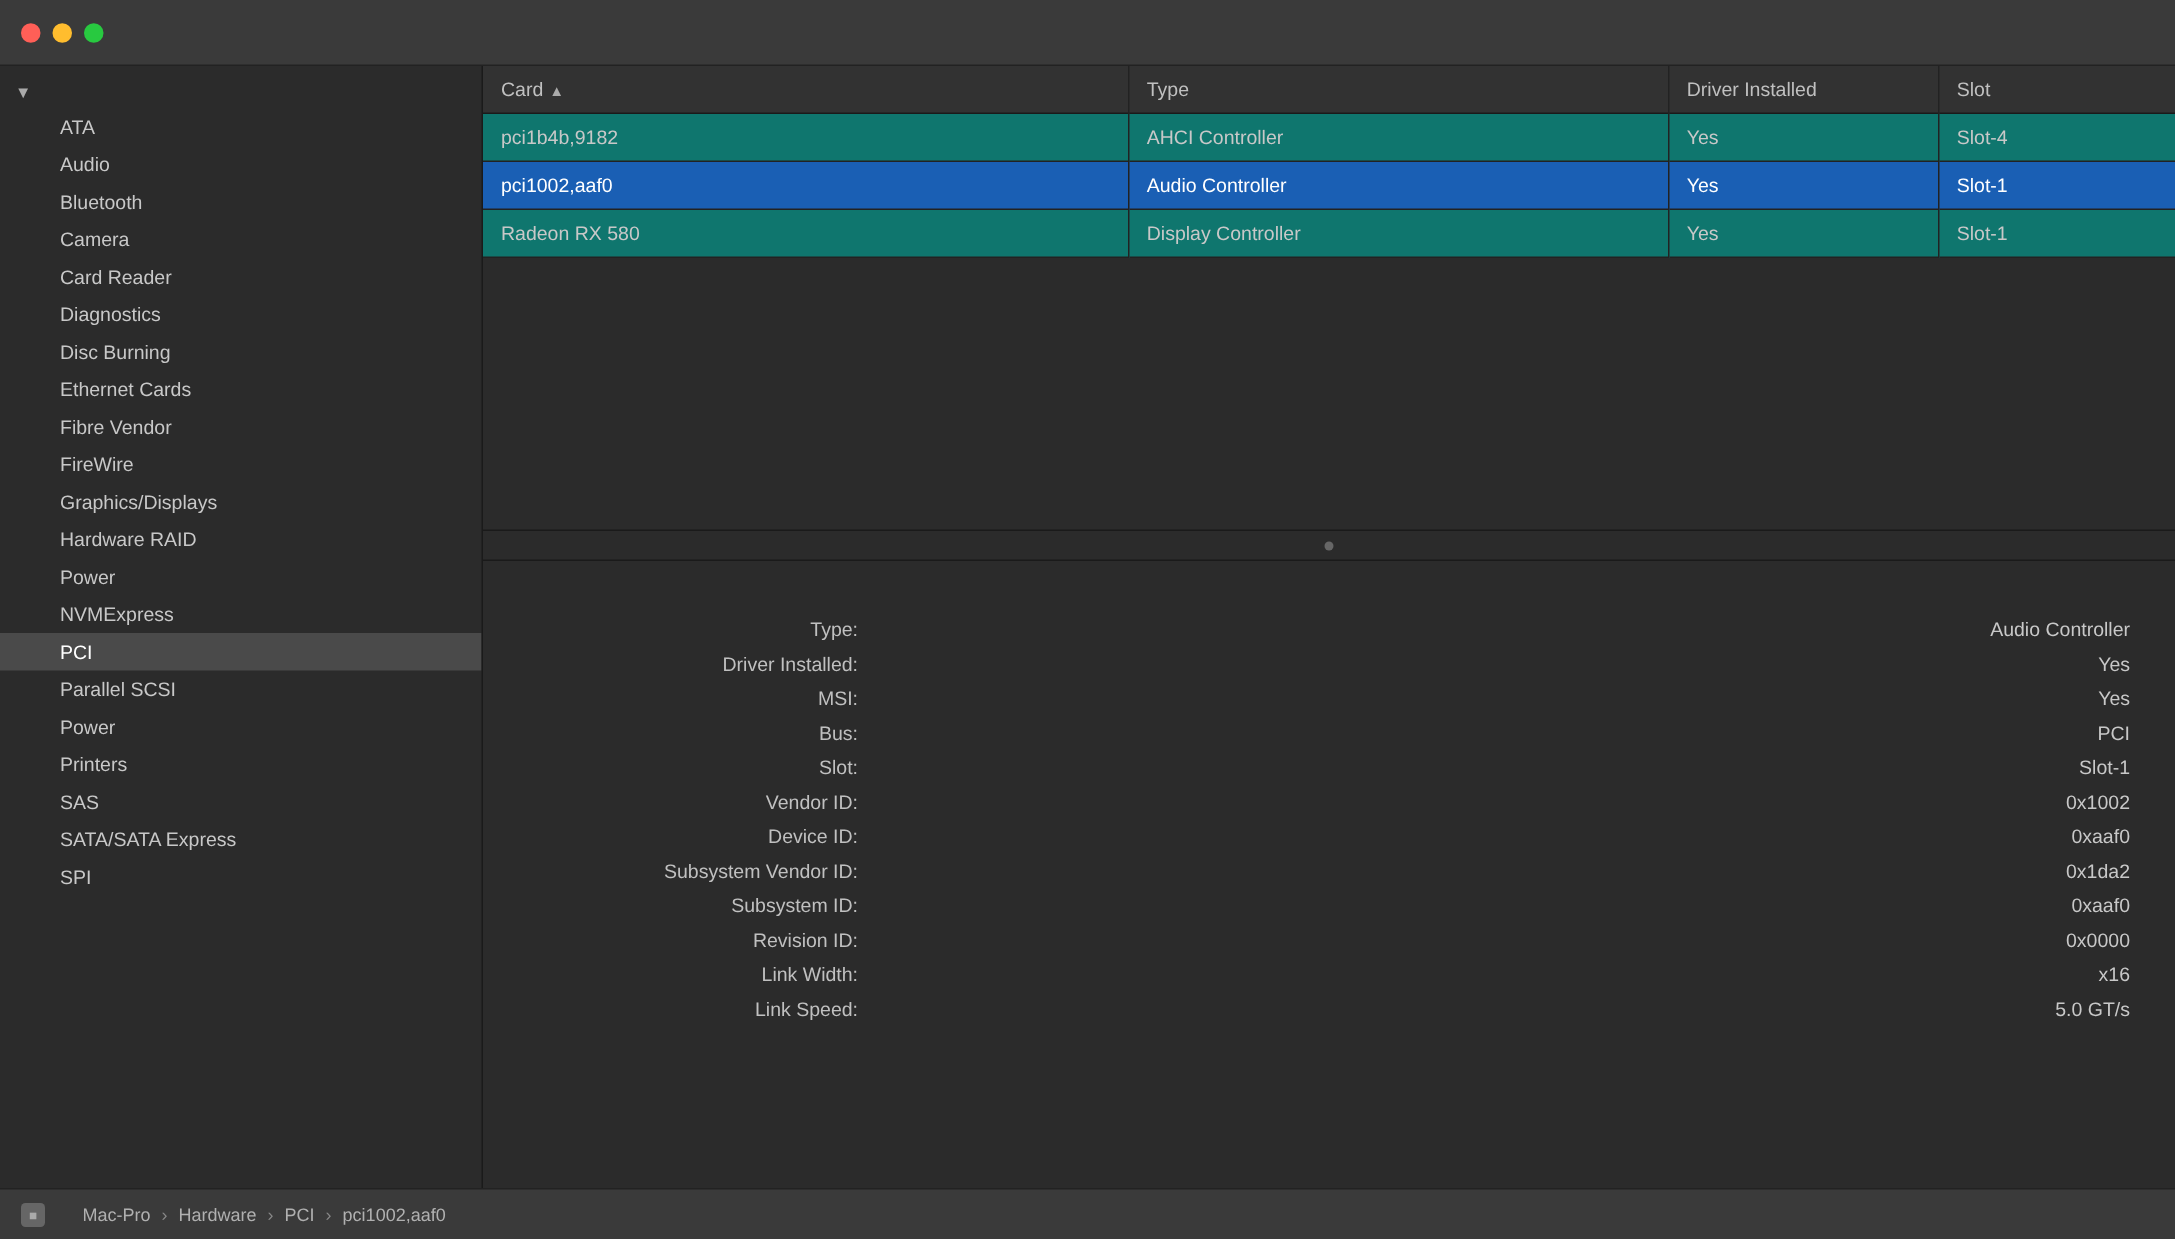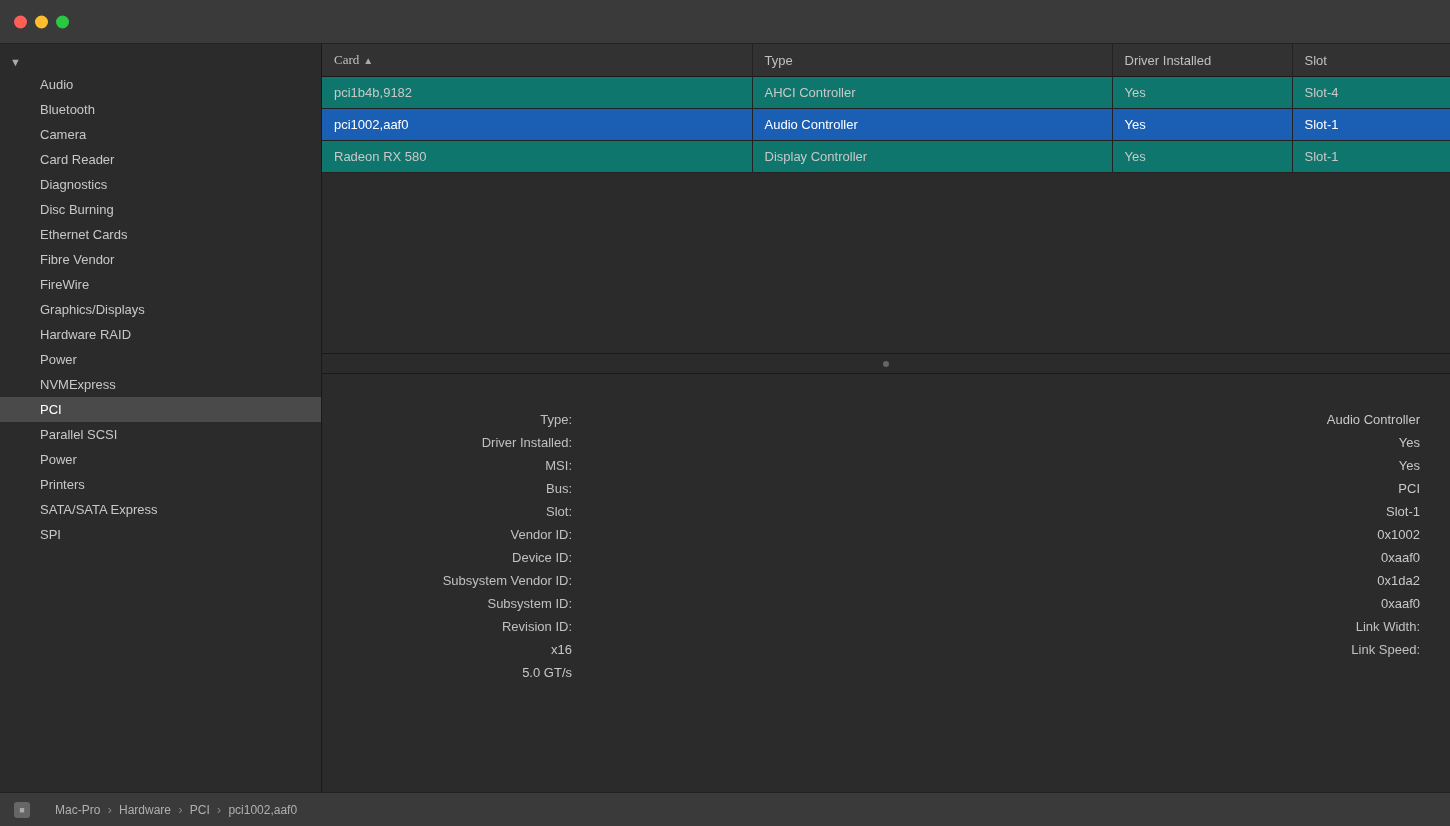--- a/index.html
+++ b/index.html
@@ -123,21 +123,21 @@
       text-align: left;
       font-weight: 500;
       color: #c0c0c0;
       font-size: 13px;
       border-right: 1px solid #222;
       white-space: nowrap;
     }
     .data-table thead th:last-child {
       border-right: none;
     }
-    .col-card { width: 430px; font-family: Liberation Serif, serif; }
+    .col-card { width: 430px; }
     .col-type { width: 360px; }
     .col-driver { width: 180px; }
     .col-slot { width: auto; }
 
     .sort-arrow {
       font-size: 10px;
       margin-left: 4px;
       color: #aaa;
     }
 
@@ -248,37 +248,39 @@
 </div>
 
 <div class="main-layout">
 
   <div class="sidebar">
     <div class="sidebar-section-header">
       <span class="arrow">▼</span>
       <span></span>
     </div>
     <div class="sidebar-items" id="sidebar-items">
+        <div class="sidebar-item">ATA</div>
         <div class="sidebar-item">Audio</div>
         <div class="sidebar-item">Bluetooth</div>
         <div class="sidebar-item">Camera</div>
         <div class="sidebar-item">Card Reader</div>
         <div class="sidebar-item">Diagnostics</div>
         <div class="sidebar-item">Disc Burning</div>
         <div class="sidebar-item">Ethernet Cards</div>
         <div class="sidebar-item">Fibre Vendor</div>
         <div class="sidebar-item">FireWire</div>
         <div class="sidebar-item">Graphics/Displays</div>
         <div class="sidebar-item">Hardware RAID</div>
         <div class="sidebar-item">Power</div>
         <div class="sidebar-item">NVMExpress</div>
         <div class="sidebar-item active">PCI</div>
         <div class="sidebar-item">Parallel SCSI</div>
         <div class="sidebar-item">Power</div>
         <div class="sidebar-item">Printers</div>
+        <div class="sidebar-item">SAS</div>
         <div class="sidebar-item">SATA/SATA Express</div>
         <div class="sidebar-item">SPI</div>
       </div>
   </div>
 
   <div class="content-area">
 
     <div class="table-section">
       <table class="data-table">
         <thead>
@@ -331,20 +333,21 @@
           <div class="detail-value">Slot-1</div>
           <div class="detail-label">Vendor ID:</div>
           <div class="detail-value">0x1002</div>
           <div class="detail-label">Device ID:</div>
           <div class="detail-value">0xaaf0</div>
           <div class="detail-label">Subsystem Vendor ID:</div>
           <div class="detail-value">0x1da2</div>
           <div class="detail-label">Subsystem ID:</div>
           <div class="detail-value">0xaaf0</div>
           <div class="detail-label">Revision ID:</div>
+          <div class="detail-value">0x0000</div>
           <div class="detail-label">Link Width:</div>
           <div class="detail-value">x16</div>
           <div class="detail-label">Link Speed:</div>
           <div class="detail-value">5.0 GT/s</div>
         </div>
     </div>
 
   </div>
 </div>
 

